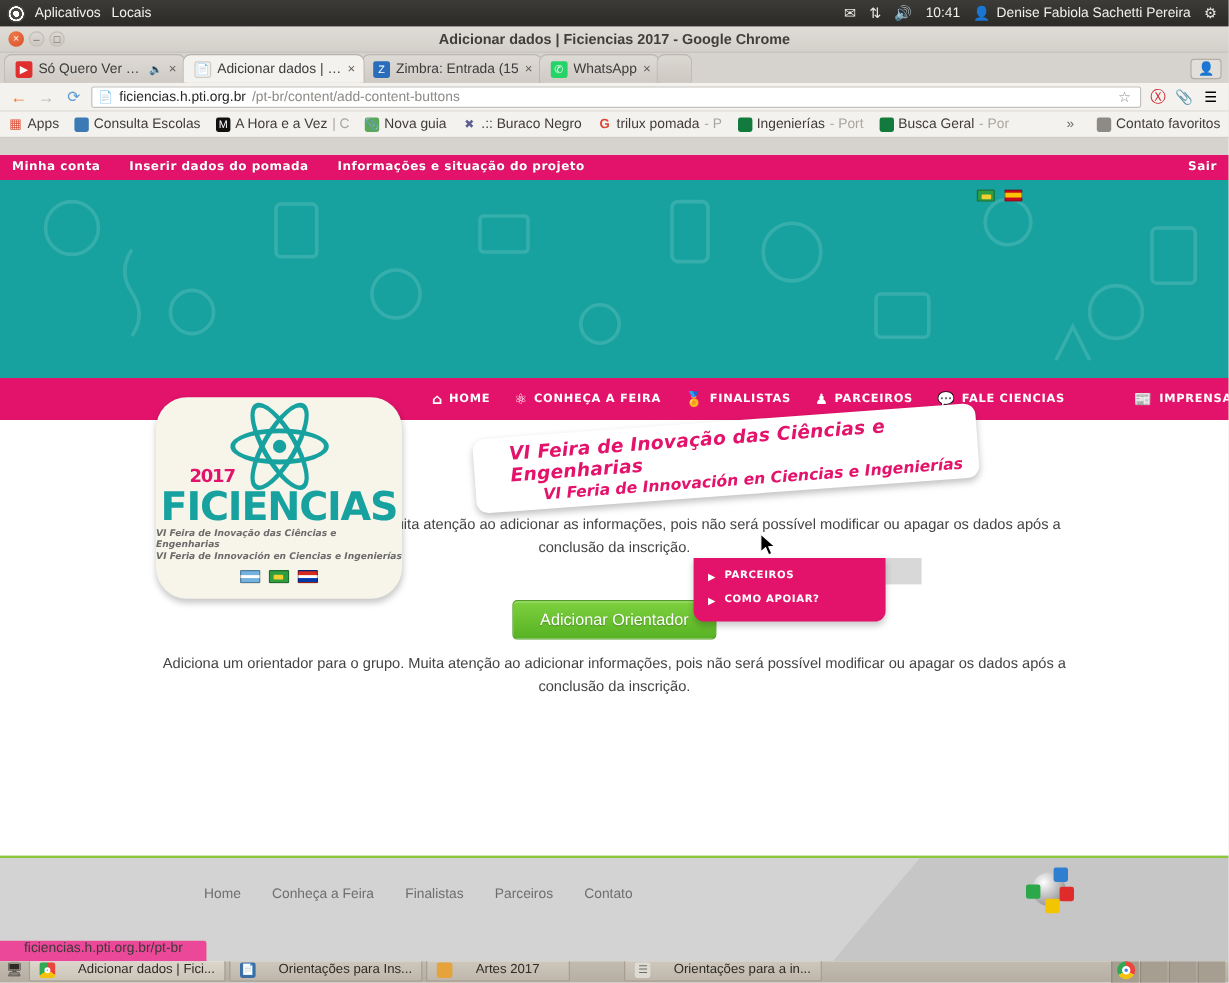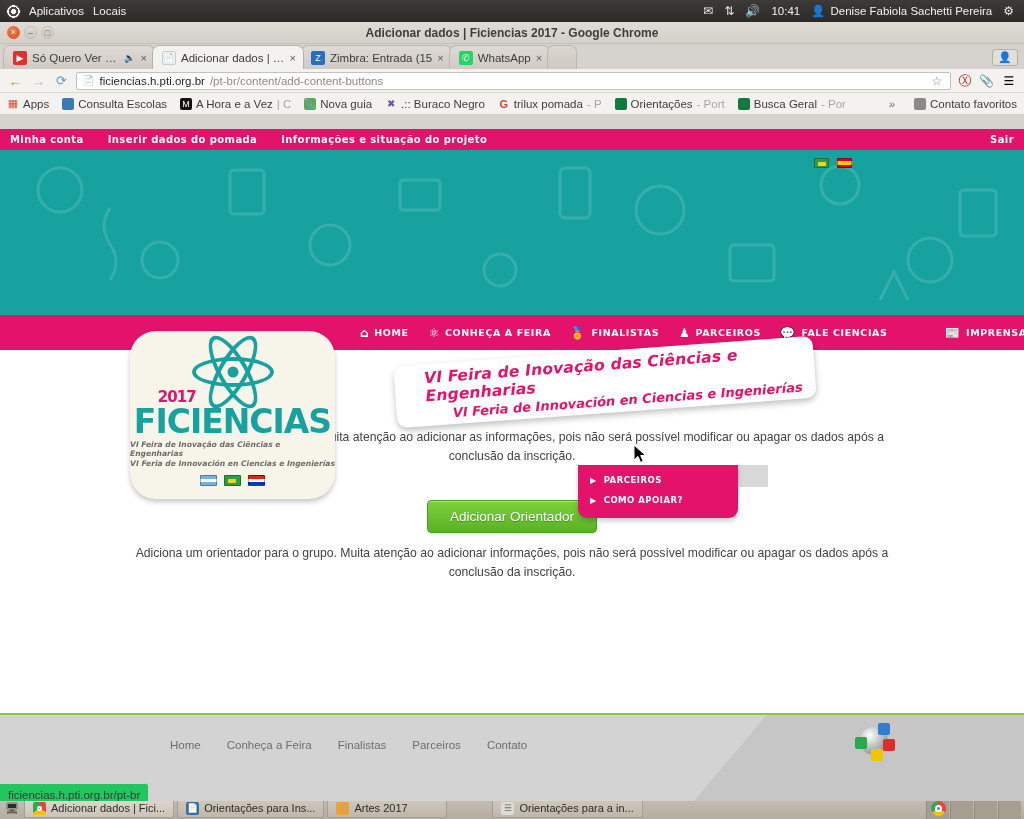--- a/index.html
+++ b/index.html
@@ -205,35 +205,35 @@
     background: radial-gradient(circle at 35% 30%, #fefefe, #a9a9a9 60%, #7c7c7c); }
   #footer .pti .pt { position: absolute; width: 12px; height: 12px; border-radius: 2px; }
   #footer .pti .pt.b { background: #2f7fd0; left: 24px; top: 2px; }
   #footer .pti .pt.r { background: #e02b2b; left: 29px; top: 18px; }
   #footer .pti .pt.y { background: #f2c500; left: 17px; top: 28px; }
   #footer .pti .pt.g { background: #2aa84a; left: 1px; top: 16px; }
 
   
   #statusbar {
     position: absolute; left: 0; bottom: 0; height: 18px; max-width: 352px;
-    background: #22c55e; border: 1px solid #d2cec9; border-left: none; border-bottom: none;
+    background: #ec4899; border: 1px solid #d2cec9; border-left: none; border-bottom: none;
     border-radius: 0 3px 0 0; font-size: 11.5px; color: #3c3a38;
-    display: flex; align-items: flex-end; padding: 0 8px; z-index: 30;
+    display: flex; align-items: flex-start; padding: 0 20px; z-index: 30;
   }
 
   
   #taskbar {
     height: 23px; width: 100%; background: linear-gradient(#c6bfb4, #b5ada1);
     border-top: 1px solid #9d958a; display: flex; align-items: center;
     padding: 0 3px; gap: 3px; font-size: 11px; color: #2e2b27;
   }
   #taskbar .showdesk { width: 18px; height: 18px; display: flex; align-items: center;
     justify-content: center; font-size: 11px; }
   #taskbar .tbitem {
-    height: 19px; display: flex; align-items: center; gap: 5px;
+    height: 19px; display: flex; align-items: center; gap: 19px;
     padding: 0 8px; border-radius: 2px; max-width: 175px; min-width: 120px;
     background: linear-gradient(#cfc8bd,#bfb7ab); border: 1px solid #a89f93;
     white-space: nowrap; overflow: hidden;
   }
   #taskbar .tbitem.active { background: linear-gradient(#ddd7cd,#cbc4b8); }
   #taskbar .tbitem .ti { width: 13px; height: 13px; flex: none;
     display:flex;align-items:center;justify-content:center;font-size:9px;border-radius:2px;color:#fff;}
   #taskbar .tb-right { margin-left: auto; display: flex; align-items: center; gap: 1px; }
   #taskbar .tb-right .slot { width: 23px; height: 21px; background: #a79e92; border-left: 1px solid #948b80;}
   #taskbar .chrome-ball { width: 15px; height: 15px; border-radius: 50%;
@@ -340,21 +340,21 @@
       <span class="bmi" style="background:none;color:#5d5d8f;font-size:10px;">✖</span>
       <span>.:: Buraco Negro</span>
     </span>
     <span class="bm">
       <span class="bmi" style="background:none;color:#db4437;font-weight:bold;font-size:11px;">G</span>
       <span>trilux pomada</span>
       <span class="faded">- P</span>
     </span>
     <span class="bm">
       <span class="bmi" style="background:#127a3c;"></span>
-      <span>Orientações</span>
+      <span>Ingenierías</span>
       <span class="faded">- Port</span>
     </span>
     <span class="bm">
       <span class="bmi" style="background:#127a3c;"></span>
       <span>Busca Geral</span>
       <span class="faded">- Por</span>
     </span>
     <span class="spacer"></span>
     <span style="color:#6b6864;">»</span>
     <span class="bm" style="margin-left:6px;">

